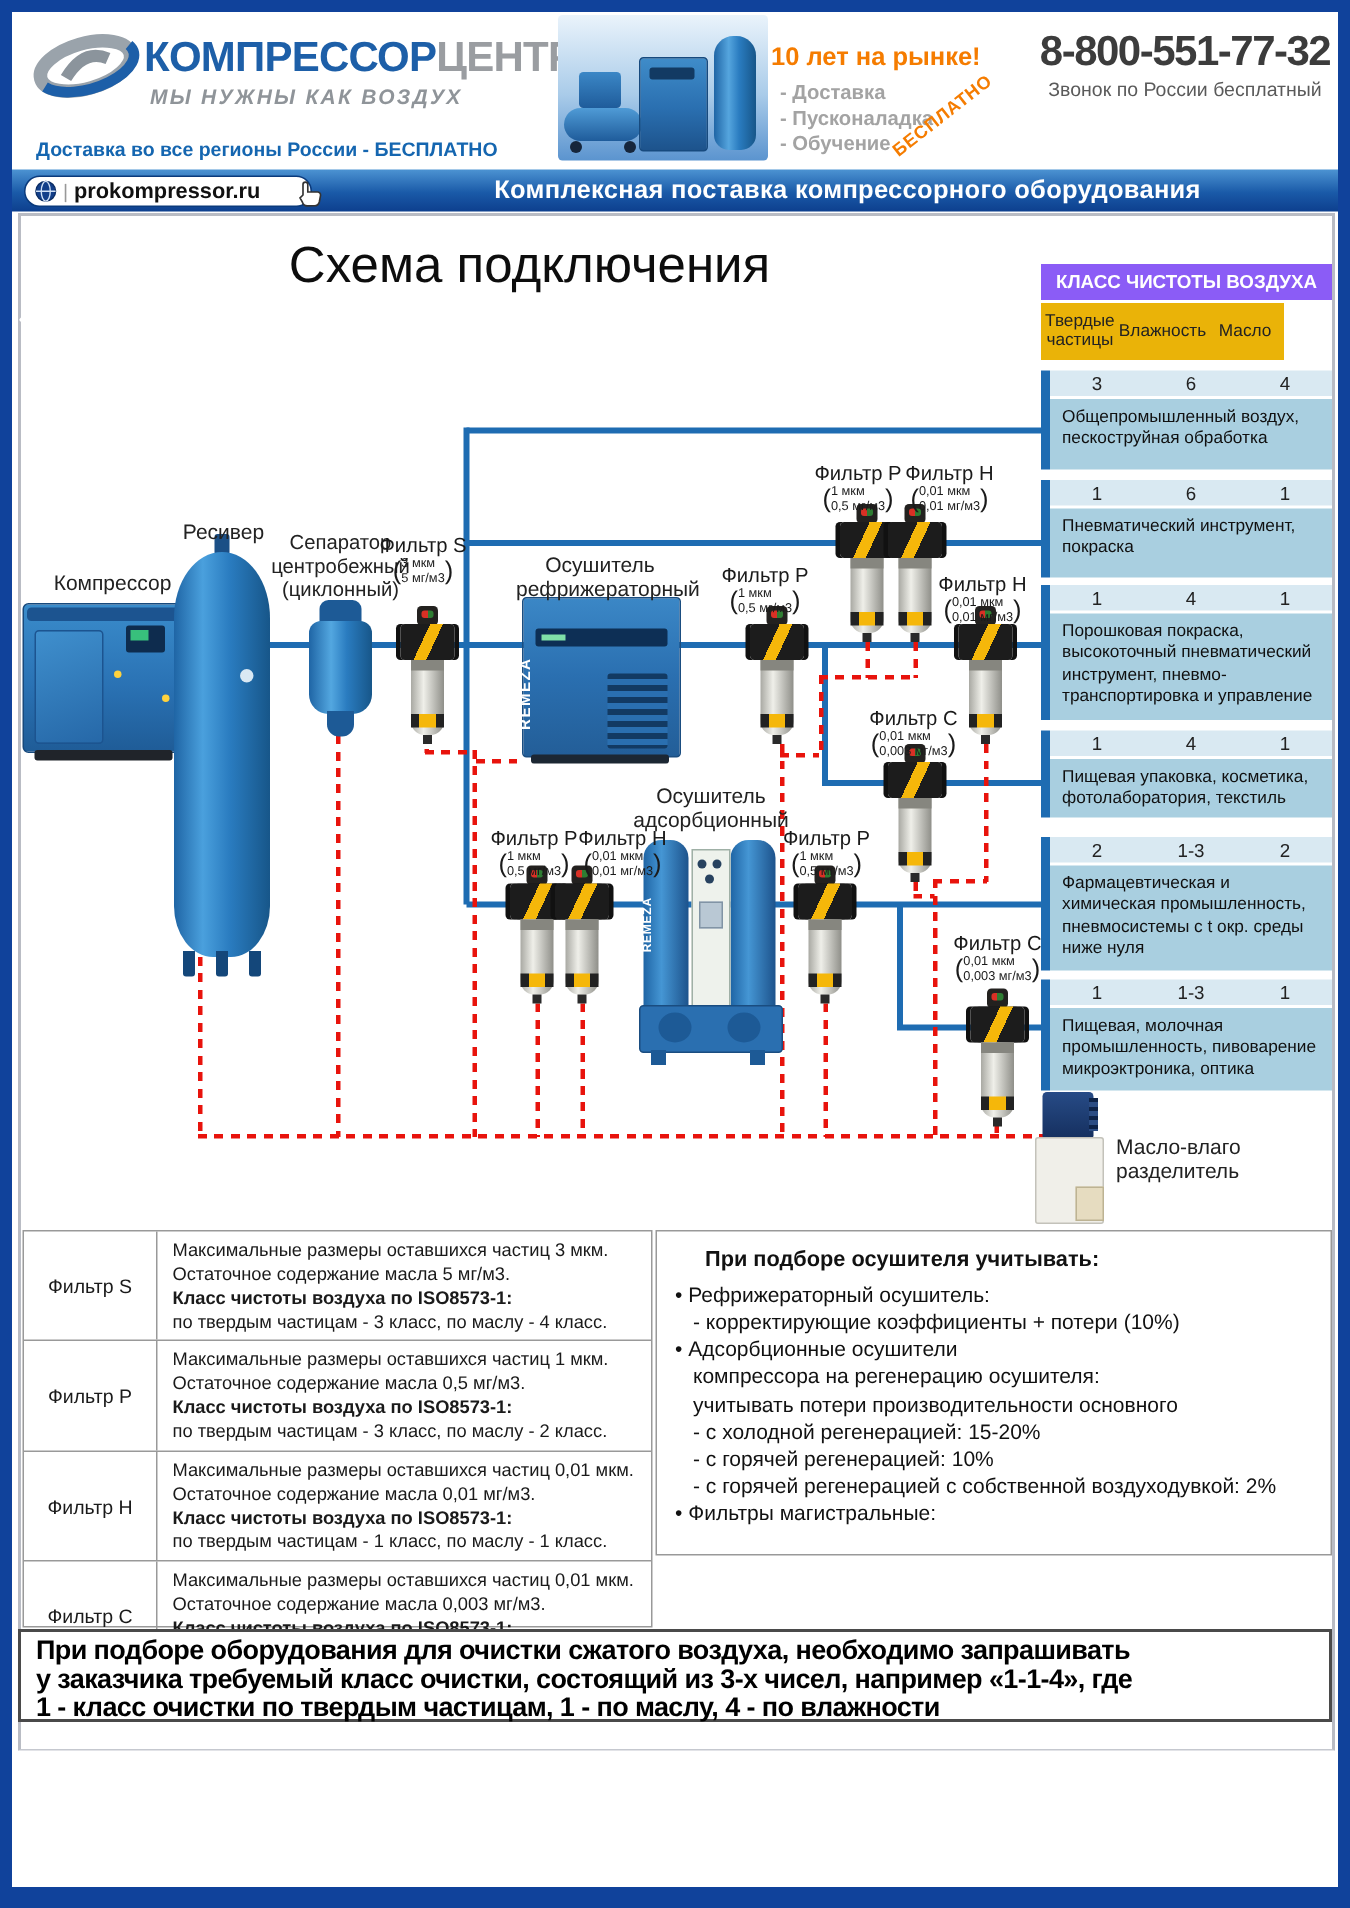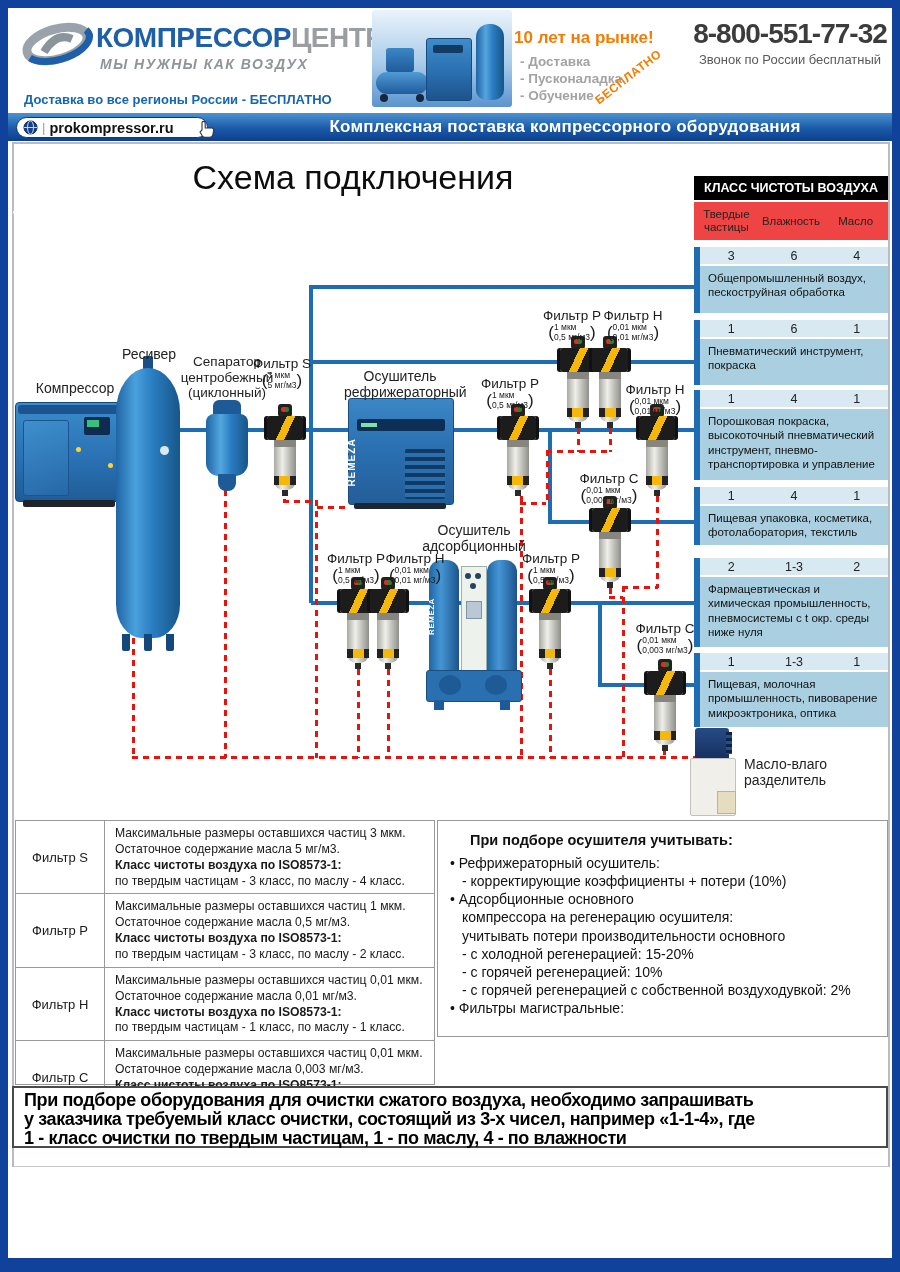--- a/index.html
+++ b/index.html
@@ -30,22 +30,22 @@
   
   .topbar{left:8px;top:113px;width:884px;height:28px;background:linear-gradient(180deg,#4c93d2,#1a5aa8 55%,#0d3f8e);}
   .site-pill{left:16px;top:117px;width:192px;height:21px;background:#fff;border:1px solid #0a3a7c;border-radius:11px;display:flex;align-items:center;padding:0 6px;box-sizing:border-box;gap:4px;}
   .site-pill .sep{color:#999;font-size:13px;}
   .site-pill .txt{font-size:14.5px;font-weight:bold;color:#111;}
   .banner{left:250px;top:117px;width:630px;text-align:center;font-size:17px;font-weight:bold;color:#fff;letter-spacing:0.2px;}
   
   .title1{left:12px;top:158px;width:682px;text-align:center;font-size:34px;color:#0d0d0d;}
   .title2{left:12px;top:198px;width:682px;text-align:left;font-size:23.5px;color:#ffffff;}
   
-  .pt-head{left:694px;top:176px;width:194px;height:24px;background:#000000;color:#fff;font-size:12.5px;font-weight:bold;text-align:center;line-height:24px;z-index:2;}
-  .pt-cols{left:694px;top:202px;width:194px;height:38px;background:#ef4444;display:flex;align-items:center;z-index:2;}
+  .pt-head{left:694px;top:176px;width:194px;height:24px;background:#8b5cf6;color:#fff;font-size:12.5px;font-weight:bold;text-align:center;line-height:24px;z-index:2;}
+  .pt-cols{left:694px;top:202px;width:162px;height:38px;background:#eab308;display:flex;align-items:center;z-index:2;}
   .pt-cols span{flex:1;text-align:center;font-size:11.5px;color:#222;line-height:1.1;}
   .pb{left:694px;width:194px;z-index:2;display:flex;flex-direction:column;}
   .pb-bar{position:absolute;left:0;top:0;bottom:0;width:6px;background:#1e6cb2;}
   .pb-nums{margin-left:6px;height:17px;background:#d9e9f2;display:flex;align-items:center;}
   .pb-nums span{flex:1;text-align:center;font-size:12.5px;color:#222;}
   .pb-desc{margin-left:6px;margin-top:2px;flex:1;background:#a9cfe0;color:#101010;font-size:11.5px;line-height:1.25;padding:5px 6px 4px 8px;box-sizing:border-box;}
   
   .bv{width:4px;background:#1e6cb2;z-index:1;}
   .bh{height:4px;background:#1e6cb2;z-index:1;}
   .rv{width:3px;background:repeating-linear-gradient(180deg,#e8130c 0 6px,rgba(0,0,0,0) 6px 11px);z-index:1;}
@@ -558,21 +558,21 @@
         <div class="b">Класс чистоты воздуха по ISO8573-1:</div>
           <div>по твердым частицам - 1 класс, по маслу - 1 класс.</div>
       </div>
     </div>
   </div>
 
   <div class="abs notes">
     <div class="n-title">При подборе осушителя учитывать:</div>
     <div class="n-b">Рефрижераторный осушитель:</div>
     <div class="n-sub">- корректирующие коэффициенты + потери (10%)</div>
-    <div class="n-b">Адсорбционные основного</div>
+    <div class="n-b">Адсорбционные осушители</div>
     <div class="n-cont">компрессора на регенерацию осушителя:</div>
     <div class="n-cont">учитывать потери производительности основного</div>
     <div class="n-sub">- с холодной регенерацией: 15-20%</div>
     <div class="n-sub">- с горячей регенерацией: 10%</div>
     <div class="n-sub">- с горячей регенерацией с собственной воздуходувкой: 2%</div>
     <div class="n-b">Фильтры магистральные:</div>
   </div>
 
   <div class="abs footnote">
     <div>При подборе оборудования для очистки сжатого воздуха, необходимо запрашивать</div>

